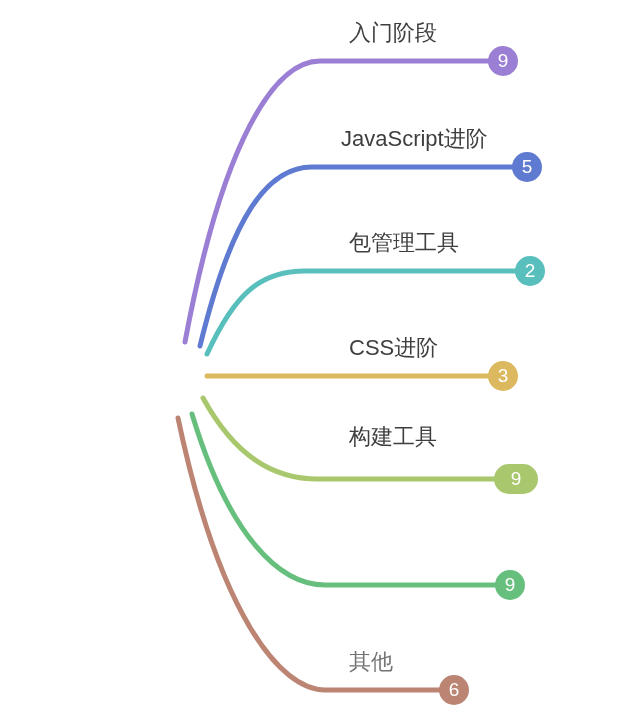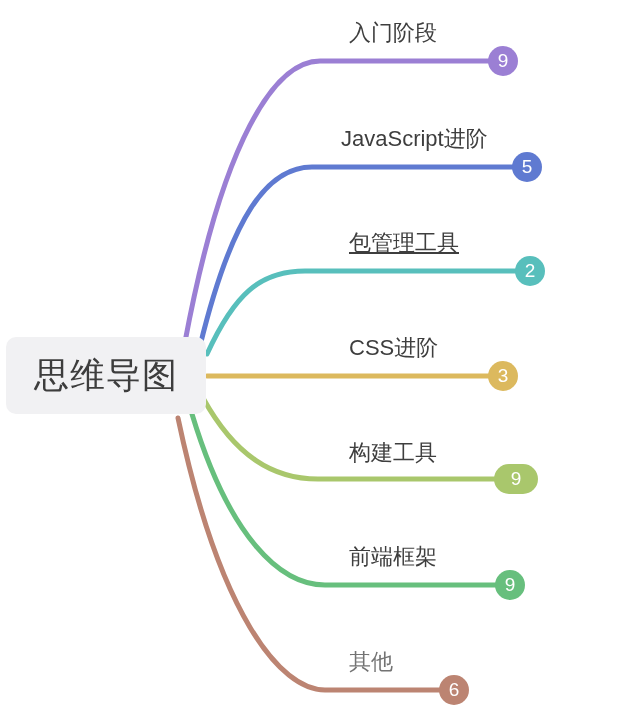--- a/index.html
+++ b/index.html
@@ -59,29 +59,27 @@
 <div id="mindmap">
   <svg id="links" width="638" height="726" viewBox="0 0 638 726">
       <path d="M 185 342 C 222.8 139.7 275 61 320 61 L 503 61" fill="none" stroke="#9b7fd4" stroke-width="5" stroke-linecap="round"></path>
       <path d="M 200 346 C 231.4 217.1 267 167 312 167 L 527 167" fill="none" stroke="#5f7ad1" stroke-width="5" stroke-linecap="round"></path>
       <path d="M 207 354 C 234.4 294.2 260 271 305 271 L 530 271" fill="none" stroke="#58bfbc" stroke-width="5" stroke-linecap="round"></path>
       <path d="M 207 376 L 503 376" fill="none" stroke="#dcb95e" stroke-width="5" stroke-linecap="round"></path>
       <path d="M 203 398 C 235.2 456.3 273 479 318 479 L 516 479" fill="none" stroke="#a9c76c" stroke-width="5" stroke-linecap="round"></path>
       <path d="M 192 414 C 229.2 537.1 280 585 325 585 L 510 585" fill="none" stroke="#67bf7d" stroke-width="5" stroke-linecap="round"></path>
       <path d="M 178 418 C 219.2 613.8 280 690 325 690 L 454 690" fill="none" stroke="#bc8472" stroke-width="5" stroke-linecap="round"></path>
     </svg>
-  <div class="root-node" style="left: 6px; top: 337px; width: 200px; height: 77px; background: rgb(241, 241, 243); color: rgb(61, 61, 61);">思维导图</div>
 
 <div class="branch-label" style="left: 349px; top: 14px; color: rgb(62, 62, 62);">入门阶段</div>
     <div class="branch-badge" style="width: 30px; left: 488px; top: 46px; background: rgb(155, 127, 212); color: rgb(255, 255, 255);">9</div>
     <div class="branch-label" style="left: 341px; top: 120px; color: rgb(62, 62, 62);">JavaScript进阶</div>
     <div class="branch-badge" style="width: 30px; left: 512px; top: 152px; background: rgb(95, 122, 209); color: rgb(255, 255, 255);">5</div>
-    <div class="branch-label" style="left: 349px; top: 224px; color: rgb(62, 62, 62); text-decoration: underline;">包管理工具</div>
+    <div class="branch-label" style="left: 349px; top: 224px; color: rgb(62, 62, 62);">包管理工具</div>
     <div class="branch-badge" style="width: 30px; left: 515px; top: 256px; background: rgb(88, 191, 188); color: rgb(255, 255, 255);">2</div>
     <div class="branch-label" style="left: 349px; top: 329px; color: rgb(62, 62, 62);">CSS进阶</div>
     <div class="branch-badge" style="width: 30px; left: 488px; top: 361px; background: rgb(220, 185, 94); color: rgb(255, 255, 255);">3</div>
-    <div class="branch-label" style="left: 349px; top: 434px; color: rgb(62, 62, 62);">构建工具</div>
+    <div class="branch-label" style="left: 349px; top: 418px; color: rgb(62, 62, 62);">构建工具</div>
     <div class="branch-badge" style="width: 44px; left: 494px; top: 464px; background: rgb(169, 199, 108); color: rgb(255, 255, 255);">9</div>
-    <div class="branch-label" style="left: 349px; top: 538px; color: rgb(62, 62, 62);">前端框架</div>
     <div class="branch-badge" style="width: 30px; left: 495px; top: 570px; background: rgb(103, 191, 125); color: rgb(255, 255, 255);">9</div>
     <div class="branch-label" style="left: 349px; top: 643px; color: #737373;">其他</div>
     <div class="branch-badge" style="width: 30px; left: 439px; top: 675px; background: rgb(188, 132, 114); color: rgb(255, 255, 255);">6</div>
   </div>
 
 </body></html>

